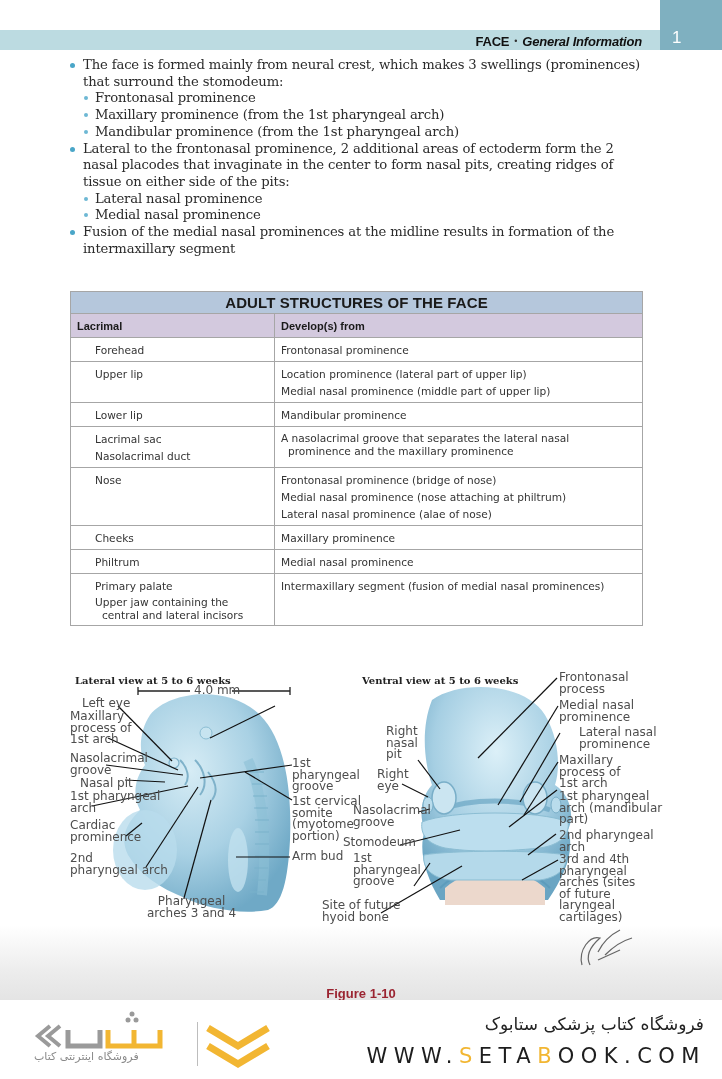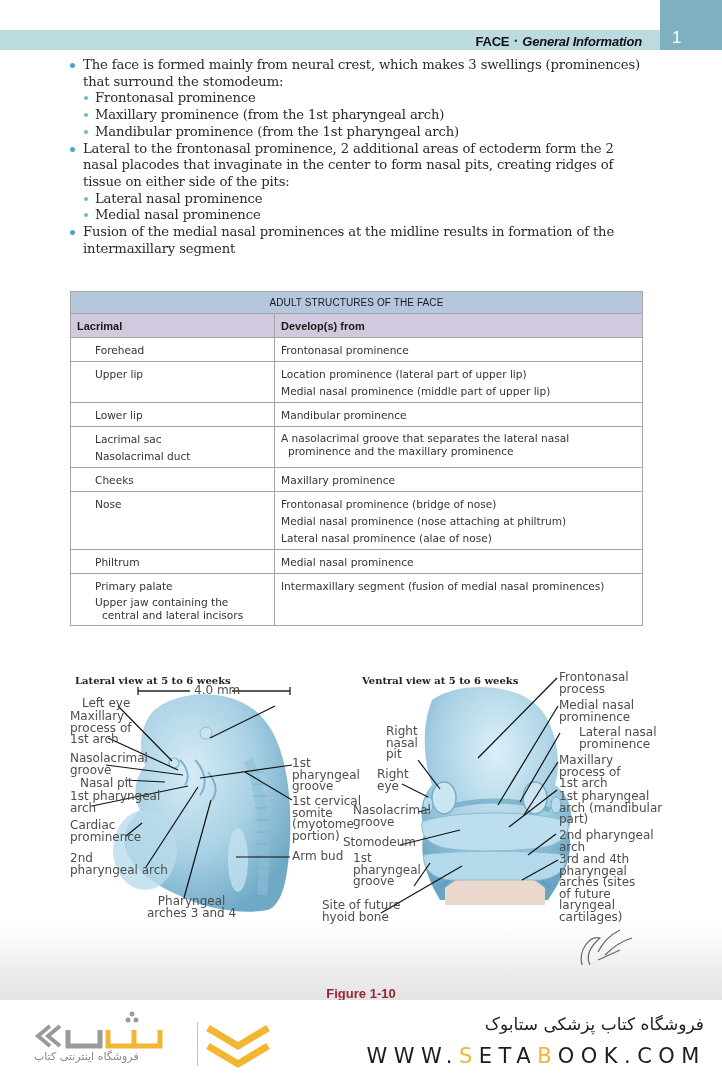--- a/index.html
+++ b/index.html
@@ -44,21 +44,21 @@
     }
 
     
     .face-table {
       position: absolute; left: 70px; top: 291px; width: 573px;
       border-collapse: collapse;
       font-family: "DejaVu Sans", sans-serif; font-size: 10.6px; color: #333;
     }
     .face-table td, .face-table th { border: 1.5px solid #a6a6a6; vertical-align: top; }
     .face-table .title-row th {
-      background: #b5c7dc; height: 22px; font-weight: normal; font-size: 10px;
+      background: #b5c7dc; height: 22px; font-weight: bold; font-size: 15px;
       text-align: center; vertical-align: middle; color: #1a1a1a;
       font-family: "Liberation Sans", sans-serif; letter-spacing: 0.1px;
     }
     .face-table .head-row th {
       background: #d3c9de; height: 24px; text-align: left; padding-left: 6px; font-weight: bold;
       vertical-align: middle; font-family: "Liberation Sans", sans-serif; font-size: 11px; color: #1a1a1a;
     }
     .face-table .col1 { width: 204px; padding: 5px 6px 4px 24px; margin-left: 9px; }
     .face-table .col2 { padding: 5px 6px 4px 6px; }
     .face-table .line { display: block; line-height: 14px; margin-bottom: 3px; }
@@ -171,37 +171,37 @@
   </tr>
   <tr style="height:40px;">
     <td class="col1">
       <span class="line">Lacrimal sac</span>
       <span class="line">Nasolacrimal duct</span>
     </td>
     <td class="col2">
           <span class="line wrap" style="padding-left:7px;text-indent:-7px;padding-right:4px;">A nasolacrimal groove that separates the lateral nasal prominence and the maxillary prominence</span>
         </td>
   </tr>
-  <tr style="height:22px;">
-    <td class="col1">
-          <span class="line">Cheeks</span>
-        </td>
-    <td class="col2">
-          <span class="line">Maxillary prominence</span>
-        </td>
-  </tr>
   <tr style="height:56px;">
     <td class="col1">
           <span class="line">Nose</span>
         </td>
     <td class="col2">
       <span class="line">Frontonasal prominence (bridge of nose)</span>
       <span class="line">Medial nasal prominence (nose attaching at philtrum)</span>
       <span class="line">Lateral nasal prominence (alae of nose)</span>
     </td>
+  </tr>
+  <tr style="height:22px;">
+    <td class="col1">
+          <span class="line">Cheeks</span>
+        </td>
+    <td class="col2">
+          <span class="line">Maxillary prominence</span>
+        </td>
   </tr>
   <tr style="height:22px;">
     <td class="col1">
           <span class="line">Philtrum</span>
         </td>
     <td class="col2">
           <span class="line">Medial nasal prominence</span>
         </td>
   </tr>
   <tr style="height:52px;">

